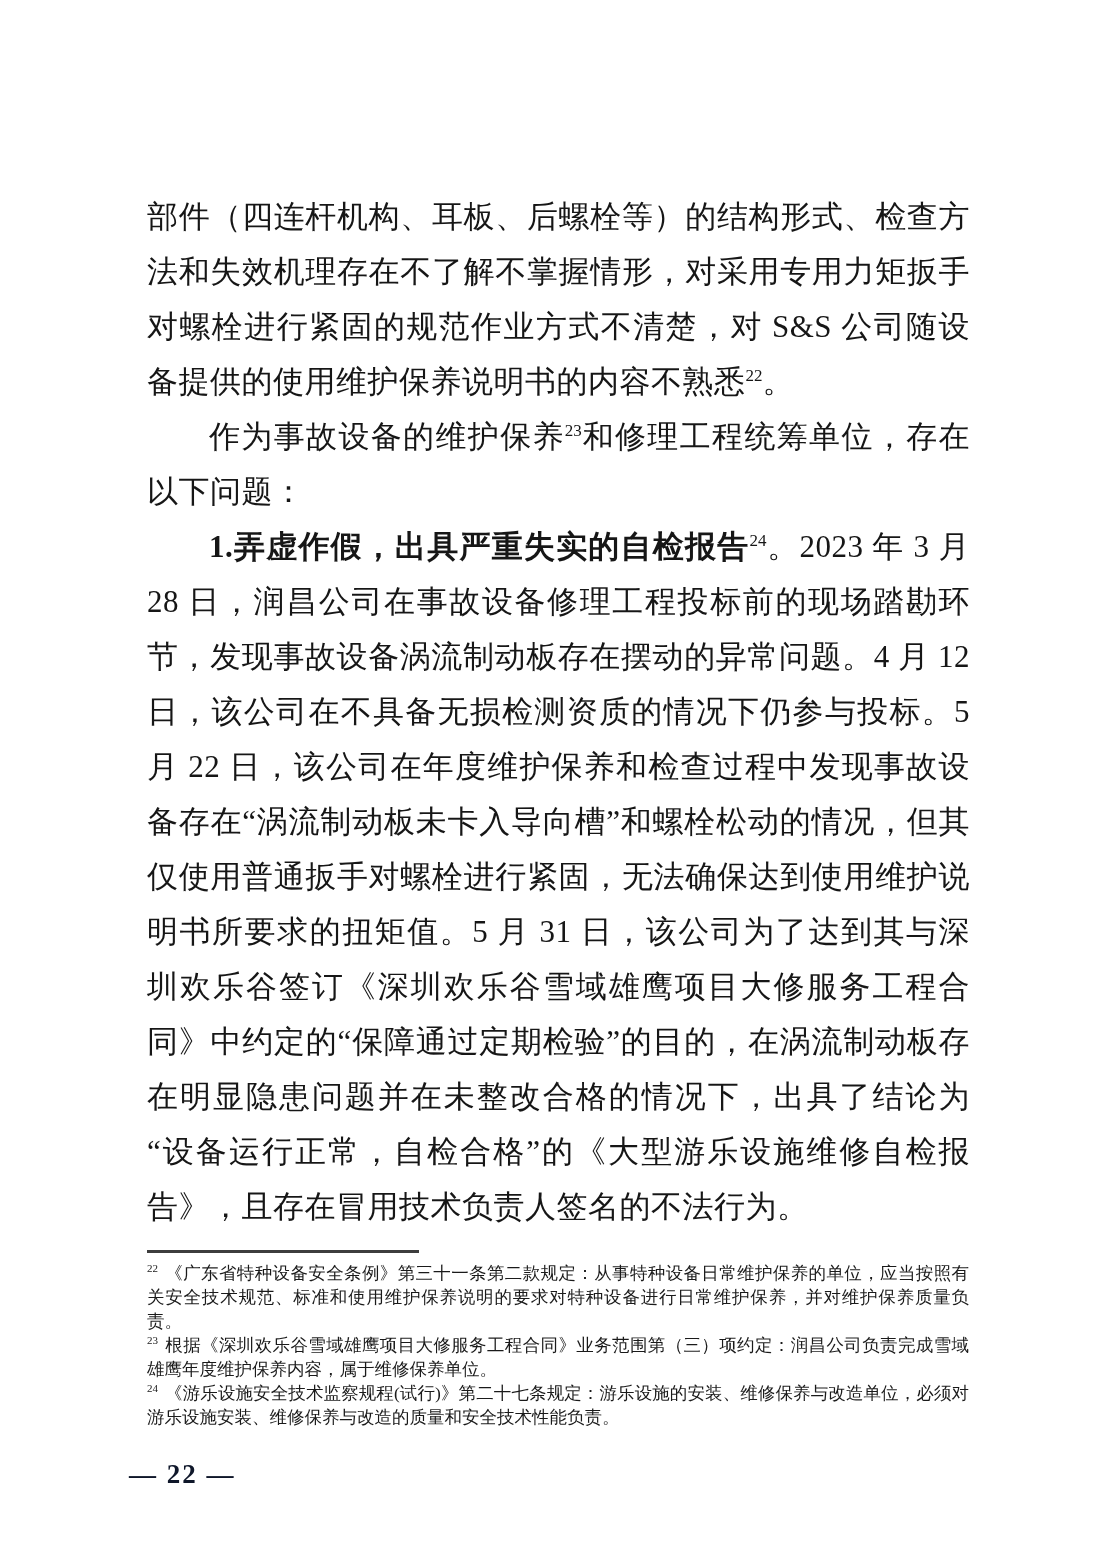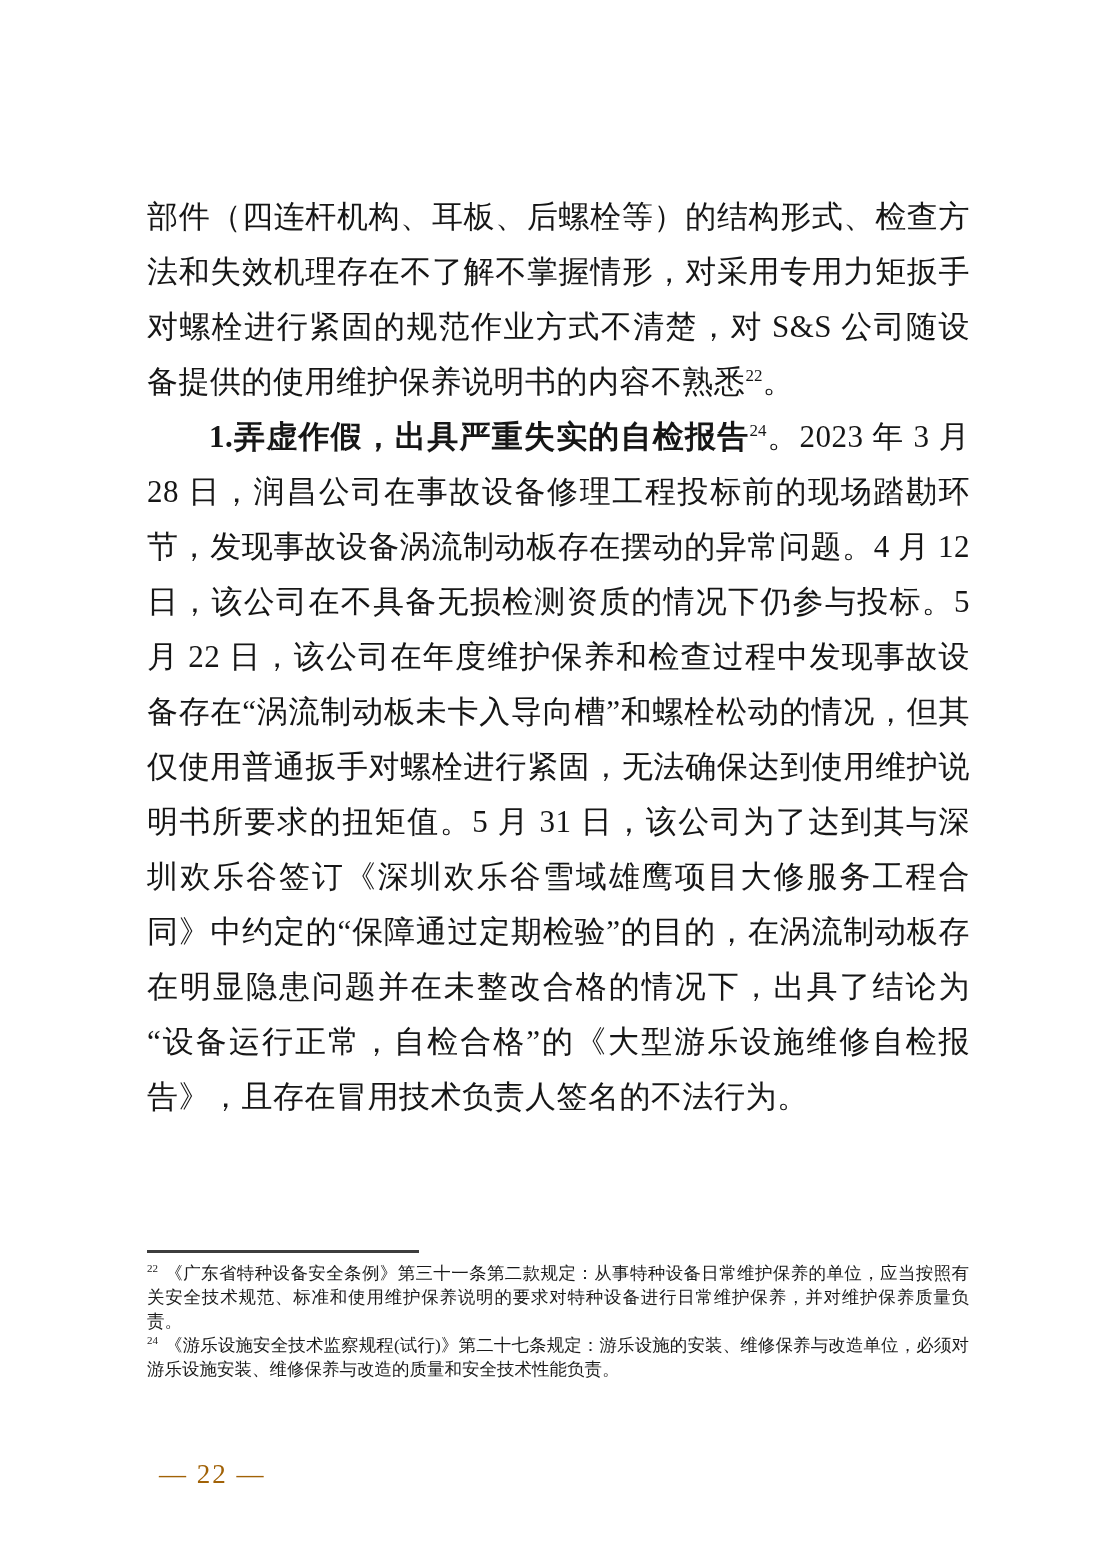--- a/index.html
+++ b/index.html
@@ -64,35 +64,38 @@
     margin: 0;
   }
   .footnote sup.fn-marker {
     font-size: 11px;
     line-height: 0;
     vertical-align: super;
     margin-right: 7px;
   }
   .page-number {
     position: absolute;
-    left: 159px;
+    left: 129px;
     top: 1459px;
     font-size: 27px;
     letter-spacing: 2px;
-    color: #a16207;
+    color: #0f172a;
     white-space: nowrap;
+    font-weight: bold;
   }
 </style>
 </head>
 <body>
 
 <div class="page">
   <main class="body-text">
       <p class="para"><span>部件（四连杆机构、耳板、后螺栓等）的结构形式、检查方法和失效机理存在不了解不掌握情形，对采用专用力矩扳手对螺栓进行紧固的规范作业方式不清楚，对 S&amp;S 公司随设备提供的使用维护保养说明书的内容不熟悉</span><sup class="fn-ref">22</sup><span>。</span></p>
+      <p class="para indent"><span>作为事故设备的维护保养</span><sup class="fn-ref">23</sup><span>和修理工程统筹单位，存在以下问题：</span></p>
       <p class="para indent"><span class="bold">1.弄虚作假，出具严重失实的自检报告</span><sup class="fn-ref">24</sup><span>。2023 年 3 月 28 日，润昌公司在事故设备修理工程投标前的现场踏勘环节，发现事故设备涡流制动板存在摆动的异常问题。4 月 12 日，该公司在不具备无损检测资质的情况下仍参与投标。5 月 22 日，该公司在年度维护保养和检查过程中发现事故设备存在“涡流制动板未卡入导向槽”和螺栓松动的情况，但其仅使用普通扳手对螺栓进行紧固，无法确保达到使用维护说明书所要求的扭矩值。5 月 31 日，该公司为了达到其与深圳欢乐谷签订《深圳欢乐谷雪域雄鹰项目大修服务工程合同》中约定的“保障通过定期检验”的目的，在涡流制动板存在明显隐患问题并在未整改合格的情况下，出具了结论为“设备运行正常，自检合格”的《大型游乐设施维修自检报告》，且存在冒用技术负责人签名的不法行为。</span></p>
     </main>
   <hr class="footnote-separator">
   <section class="footnotes">
       <div class="footnote"><sup class="fn-marker">22</sup><span>《广东省特种设备安全条例》第三十一条第二款规定：从事特种设备日常维护保养的单位，应当按照有关安全技术规范、标准和使用维护保养说明的要求对特种设备进行日常维护保养，并对维护保养质量负责。</span></div>
+      <div class="footnote"><sup class="fn-marker">23</sup><span>根据《深圳欢乐谷雪域雄鹰项目大修服务工程合同》业务范围第（三）项约定：润昌公司负责完成雪域雄鹰年度维护保养内容，属于维修保养单位。</span></div>
       <div class="footnote"><sup class="fn-marker">24</sup><span>《游乐设施安全技术监察规程(试行)》第二十七条规定：游乐设施的安装、维修保养与改造单位，必须对游乐设施安装、维修保养与改造的质量和安全技术性能负责。</span></div>
     </section>
   <div class="page-number">— 22 —</div>
 </div>
 
 </body></html>

